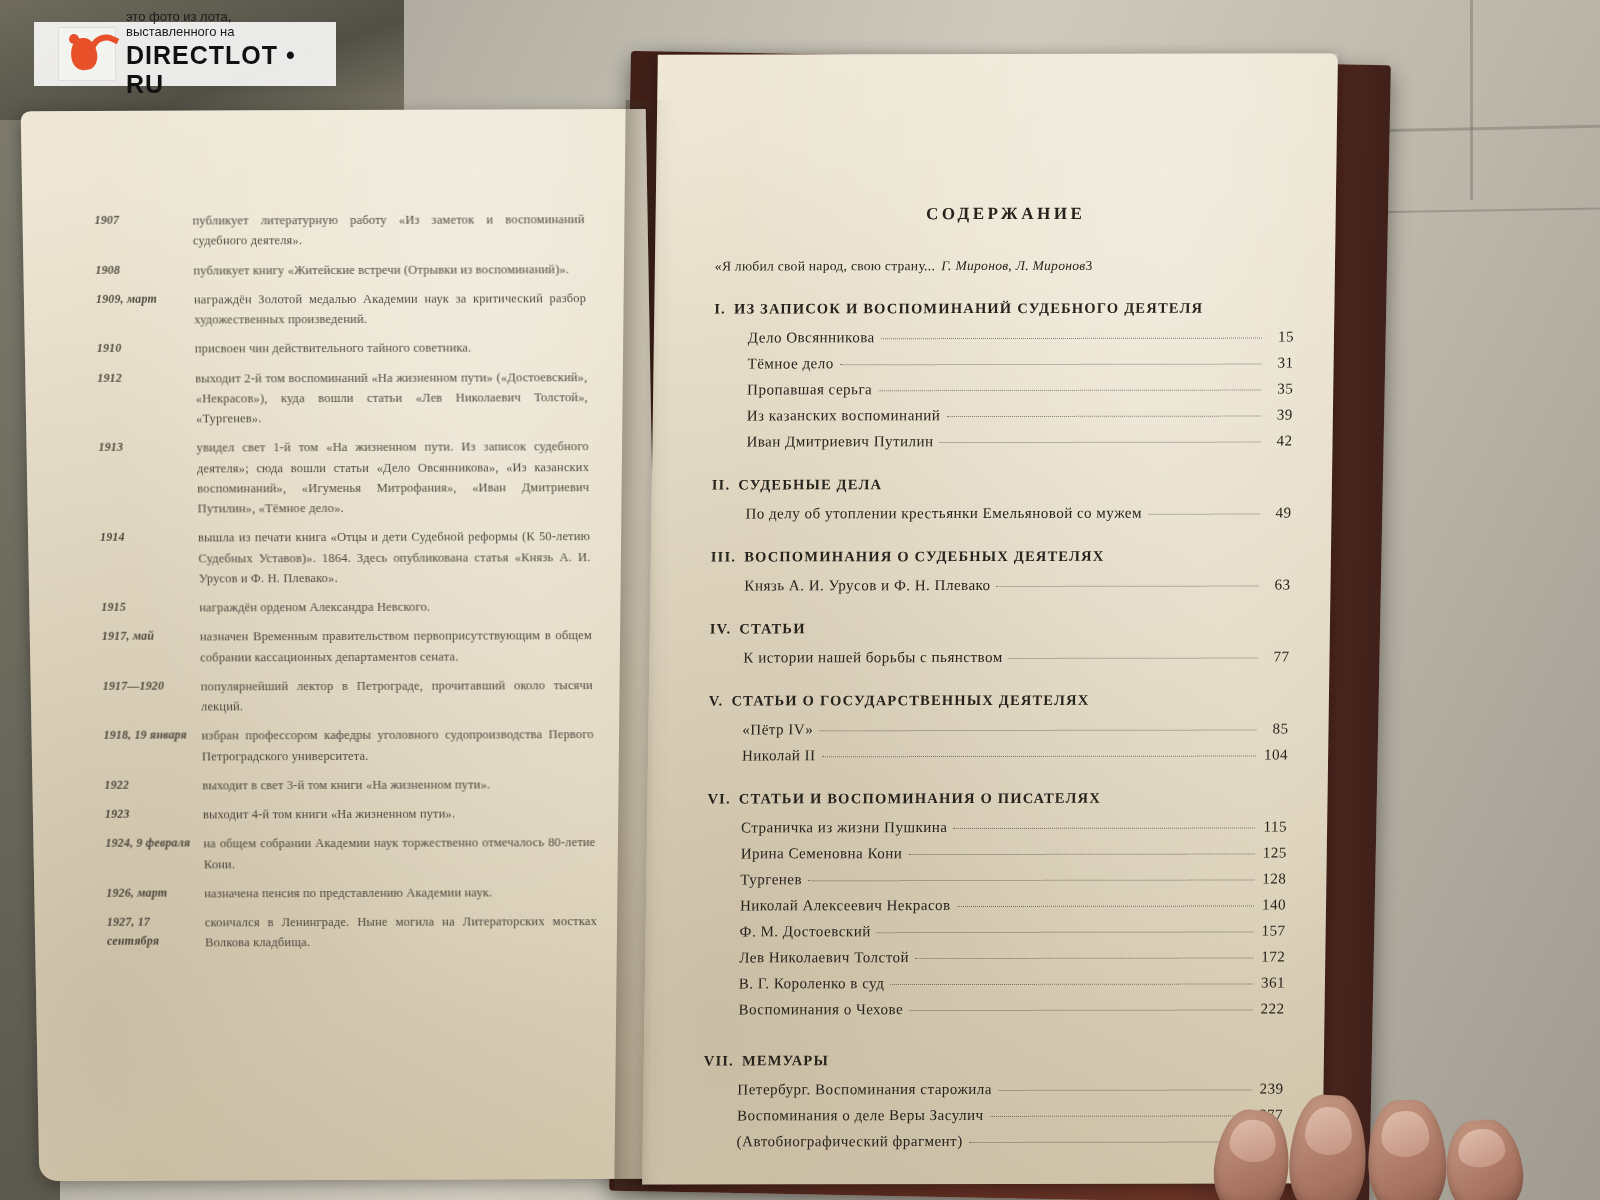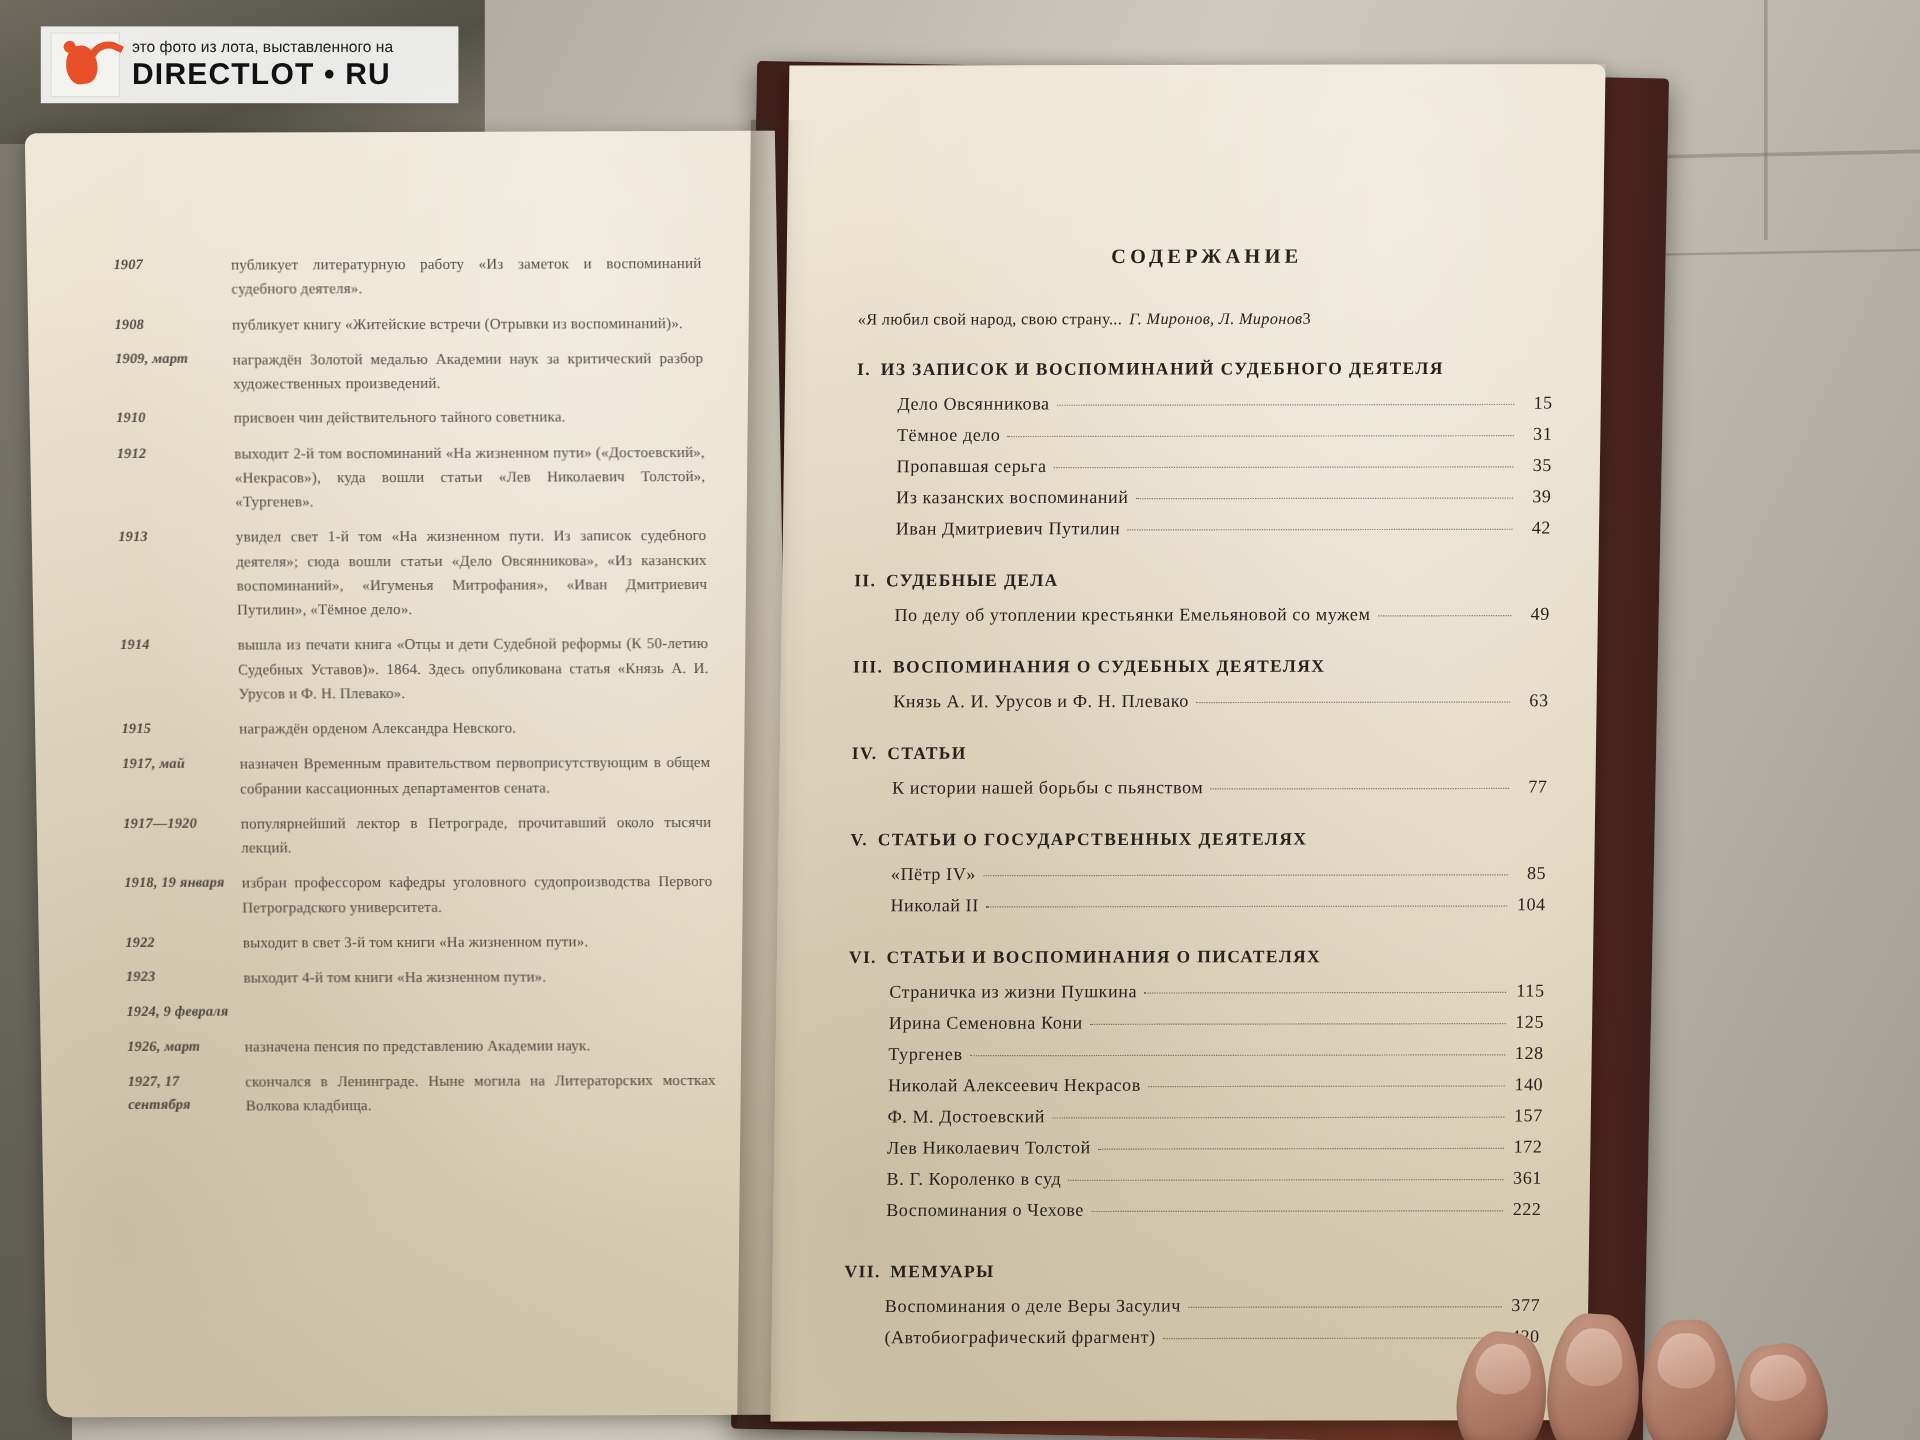--- a/index.html
+++ b/index.html
@@ -202,25 +202,25 @@
     width: 62%; height: 42%;
     background: linear-gradient(160deg, #e4c4b4, #c79785);
     border-radius: 45% 45% 50% 50% / 60% 60% 40% 40%;
     opacity: .85;
   }
 
   
   .watermark {
     position: absolute;
     left: 34px; top: 22px;
-    width: 348px; height: 64px;
+    width: 302px; height: 64px;
     background: rgba(255,255,255,.88);
     display: flex;
     align-items: center;
-    padding: 0 8px;
+    padding: 0 24px;
     box-sizing: border-box;
   }
   .wm-logo {
     flex: 0 0 auto;
     width: 56px; height: 52px;
     margin-right: 10px;
     position: relative;
     background: #f3f3f0;
     border: 1px solid #ddd;
   }
@@ -328,20 +328,21 @@
         <div class="chron-row">
           <div class="chron-year">1922</div>
           <div class="chron-body">выходит в свет 3-й том книги «На жизненном пути».</div>
         </div>
         <div class="chron-row">
           <div class="chron-year">1923</div>
           <div class="chron-body">выходит 4-й том книги «На жизненном пути».</div>
         </div>
         <div class="chron-row">
           <div class="chron-year">1924, 9 февраля</div>
+          <div class="chron-body">на общем собрании Академии наук торжественно отмечалось 80-летие Кони.</div>
         </div>
         <div class="chron-row">
           <div class="chron-year">1926, март</div>
           <div class="chron-body">назначена пенсия по представлению Академии наук.</div>
         </div>
         <div class="chron-row">
           <div class="chron-year">1927, 17 сентября</div>
           <div class="chron-body">скончался в Ленинграде. Ныне могила на Литераторских мостках Волкова кладбища.</div>
         </div>
       </div>
@@ -469,20 +470,25 @@
           <span class="pg">361</span>
         </div>
         <div class="entry">
           <span class="label">Воспоминания о Чехове</span>
           <span class="leader"></span>
           <span class="pg">222</span>
         </div>
 
         <div class="part" style="margin-top:34px">
           <span class="num">VII.</span><span>МЕМУАРЫ</span>
+        </div>
+        <div class="entry">
+          <span class="label">Петербург. Воспоминания старожила</span>
+          <span class="leader"></span>
+          <span class="pg">239</span>
         </div>
         <div class="entry">
           <span class="label">Воспоминания о деле Веры Засулич</span>
           <span class="leader"></span>
           <span class="pg">377</span>
         </div>
         <div class="entry">
           <span class="label">(Автобиографический фрагмент)</span>
           <span class="leader"></span>
           <span class="pg">420</span>

